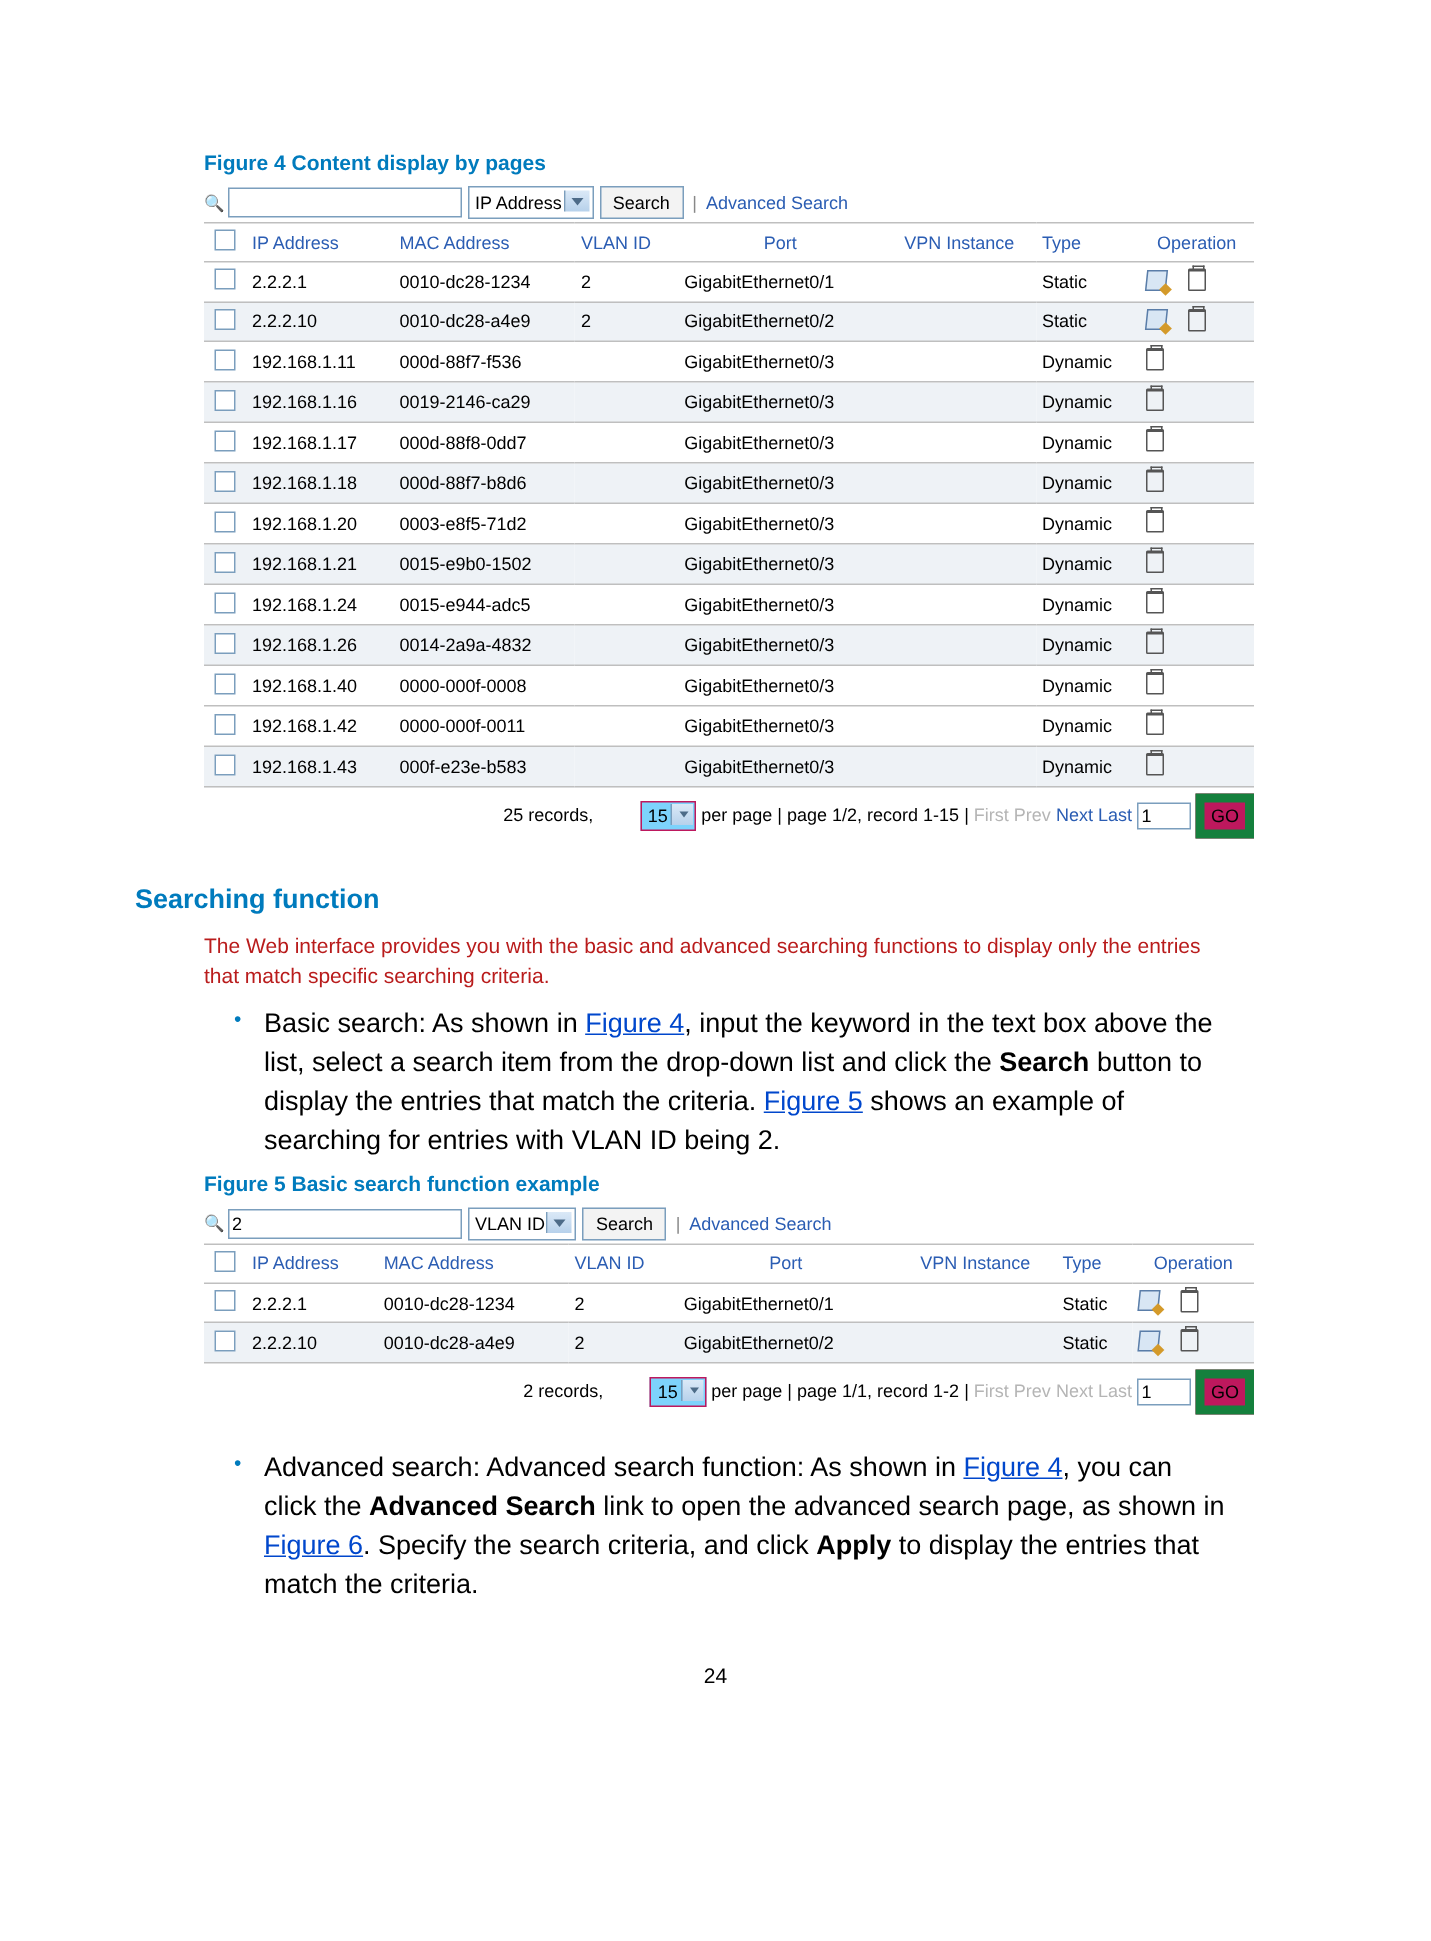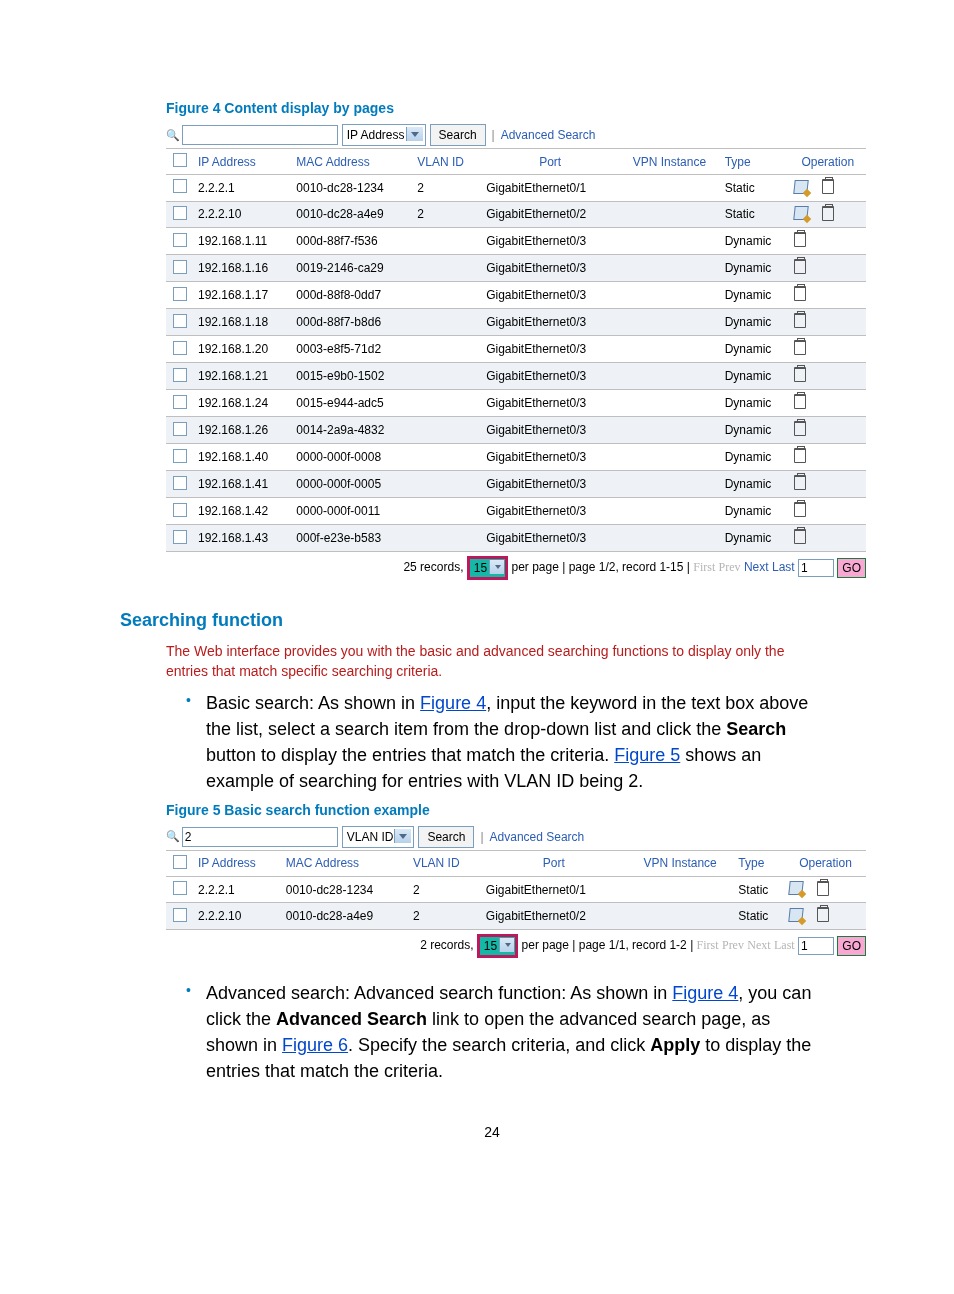--- a/index.html
+++ b/index.html
@@ -2,21 +2,21 @@
 <html><head>
 <meta charset="utf-8">
 <style>
   body {
     margin: 0;
     font-family: Arial, Helvetica, sans-serif;
     background: #fff;
     width: 954px;
   }
   .page {
-    padding: 100px 90px 60px 120px;
+    padding: 100px 90px 60px 90px;
     box-sizing: border-box;
   }
   .fig-caption {
     color: #007bbd;
     font-weight: bold;
     font-size: 14px;
     margin: 0 0 8px 46px;
   }
   .heading {
     color: #007bbd;
@@ -209,31 +209,32 @@
     height: 2px;
     border: 1px solid #555;
     border-bottom: none;
   }
   .pager {
     font-size: 12px;
     text-align: right;
     padding: 4px 0 0 0;
     color: #000;
   }
-  .pager .dim { color: #b5b5b5; font-family: Liberation Serif, serif; }
+  .pager .dim { color: #b5b5b5; }
   .pager .plink { color: #2b5db3; }
   .pager .dd {
     display: inline-block;
     height: 18px;
-    border: 3px solid #be185d;
-    background: #14b8a6;
+    border: 1px solid #be185d;
+    background: #7dd3fc;
     padding: 0 18px 0 4px;
     position: relative;
     line-height: 18px;
     vertical-align: middle;
+    margin-left: 28px;
   }
   .pager .dd::after {
     content: "";
     position: absolute;
     right: 1px;
     top: 1px;
     width: 14px;
     height: 14px;
     background: linear-gradient(#dbe9f7, #b7d1eb);
     border-left: 1px solid #7b9ebd;
@@ -253,22 +254,22 @@
     width: 30px;
     height: 16px;
     border: 1px solid #7b9ebd;
     font-size: 12px;
     padding: 0 2px;
     vertical-align: middle;
   }
   .pager .go {
     display: inline-block;
     height: 18px;
-    border: 1px solid #15803d;
-    background: #f9a8d4;
+    border: 6px solid #15803d;
+    background: #be185d;
     font-size: 12px;
     padding: 0 4px;
     line-height: 18px;
     vertical-align: middle;
   }
   .page-num {
     text-align: center;
     font-size: 14px;
     margin-top: 40px;
   }
@@ -426,32 +427,20 @@
             <td></td>
             <td>Dynamic</td>
             <td><span class="op-icons">
                 <span class="icon icon-trash"></span>
               </span></td>
           </tr>
           <tr>
             <td><span class="chk"></span></td>
             <td>192.168.1.40</td>
             <td>0000-000f-0008</td>
-            <td></td>
-            <td>GigabitEthernet0/3</td>
-            <td></td>
-            <td>Dynamic</td>
-            <td><span class="op-icons">
-                <span class="icon icon-trash"></span>
-              </span></td>
-          </tr>
-          <tr class="alt">
-            <td><span class="chk"></span></td>
-            <td>192.168.1.41</td>
-            <td>0000-000f-0005</td>
             <td></td>
             <td>GigabitEthernet0/3</td>
             <td></td>
             <td>Dynamic</td>
             <td><span class="op-icons">
                 <span class="icon icon-trash"></span>
               </span></td>
           </tr>
           <tr>
             <td><span class="chk"></span></td>

